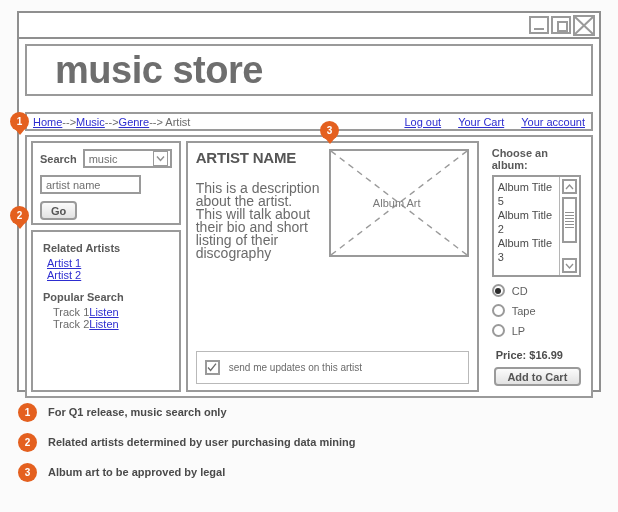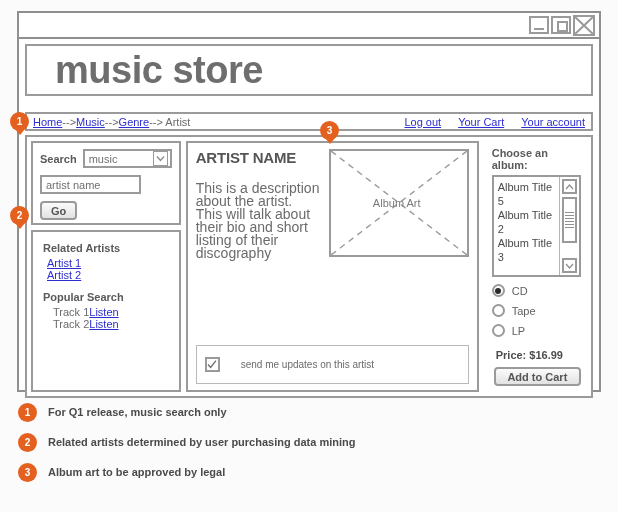--- a/index.html
+++ b/index.html
@@ -123,23 +123,23 @@
   #albumart {
     width: 140px; height: 108px;
     border: 2px solid #9a9a9a; box-sizing: border-box;
     position: relative; background: #fff;
   }
   #albumart .label {
     position: absolute; left: 0; right: 4px; top: 50%; transform: translateY(-50%);
     text-align: center; font-size: 11px; color: #7a7a7a;
   }
   #checkbox-box {
-    margin-top: auto; height: 39px;
+    margin-top: auto; height: 33px;
     border: 1px solid #b9b9b9; box-sizing: border-box; background: #fff;
-    display: flex; align-items: center; padding-left: 8px; gap: 21px;
+    display: flex; align-items: center; padding-left: 8px; gap: 9px;
   }
   .wf-check {
     width: 15px; height: 15px; border: 2px solid #9a9a9a;
     box-sizing: border-box; display: flex; align-items: center; justify-content: center;
     cursor: pointer;
   }
   #checkbox-label { font-size: 10px; color: #6b6b6b; }
 
   
   #rightcol { width: 136px; padding: 6px 6px 6px 8px; display: flex; flex-direction: column; }

